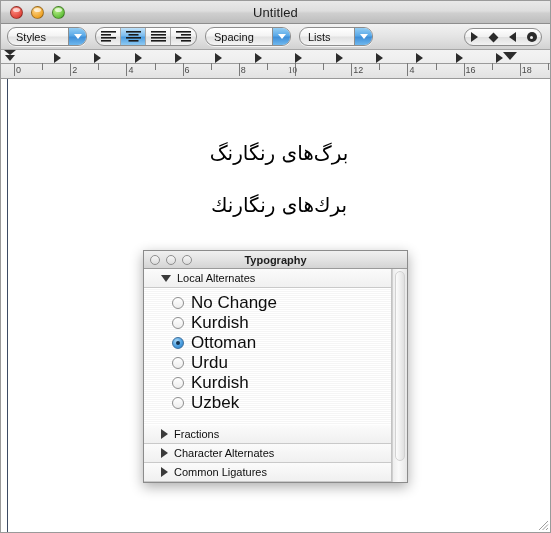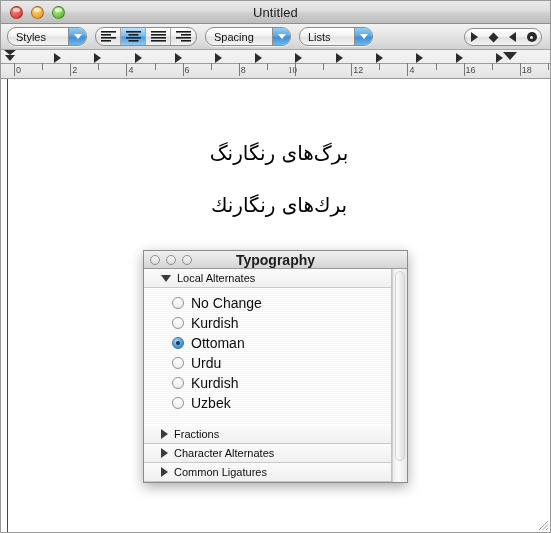--- a/index.html
+++ b/index.html
@@ -294,21 +294,21 @@
     border-radius: 50%;
     border: 1px solid #8e8e8e;
     background: linear-gradient(to bottom, #f6f6f6, #dcdcdc);
     box-sizing: border-box;
   }
   .panel-lights { display: flex; gap: 6px; margin-left: 6px; }
   .panel-title .pt-label {
     position: absolute;
     left: 0; right: 0;
     text-align: center;
-    font-size: 14px;
+    font-size: 11px;
     font-weight: bold;
     color: #1d1d1d;
     pointer-events: none;
   }
 
   .panel-body {
     flex: 1 1 auto;
     position: relative;
     display: flex;
     overflow: hidden;
@@ -382,21 +382,21 @@
   }
   .radio.sel::after {
     content: "";
     position: absolute;
     left: 3px; top: 3px;
     width: 4px; height: 4px;
     border-radius: 50%;
     background: #14324f;
   }
   .radio-label {
-    font-size: 14px;
+    font-size: 17px;
     color: #0d0d0d;
   }
 
   
   .panel-scrollbar {
     flex: 0 0 14px;
     width: 14px;
     background: linear-gradient(to right, #ededed, #fafafa 40%, #e6e6e6);
     border-left: 1px solid #cfcfcf;
     position: relative;

